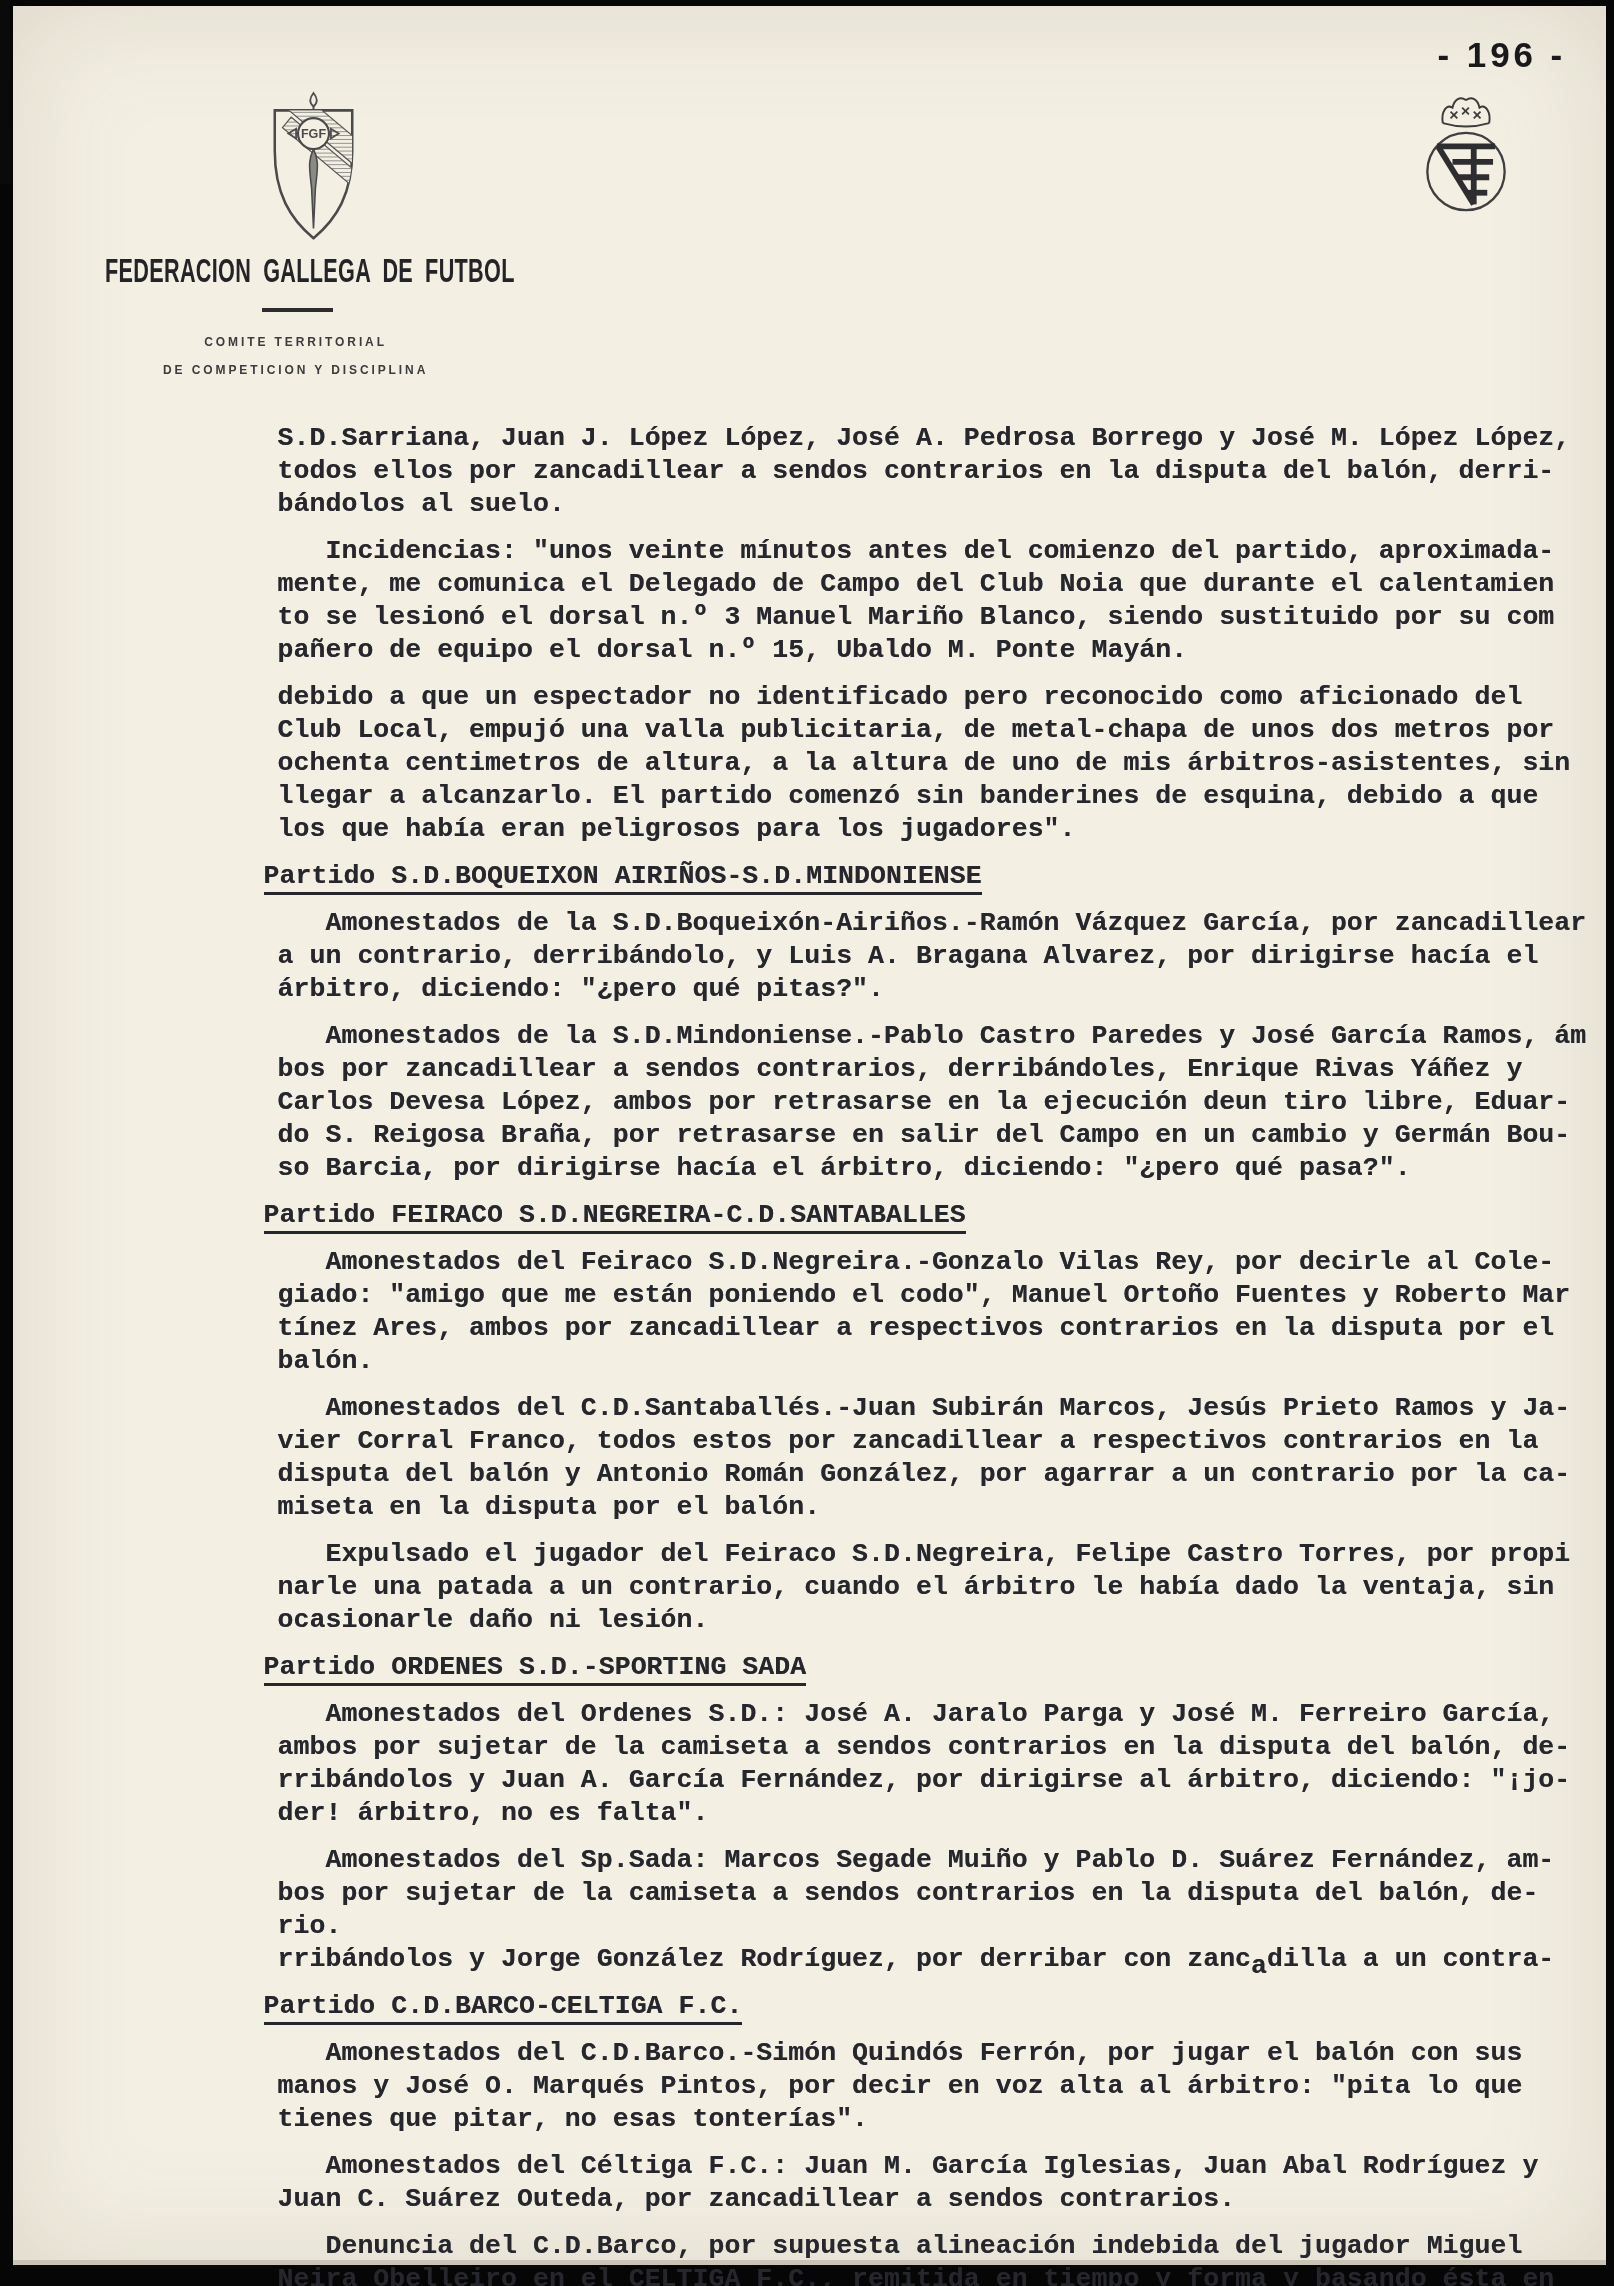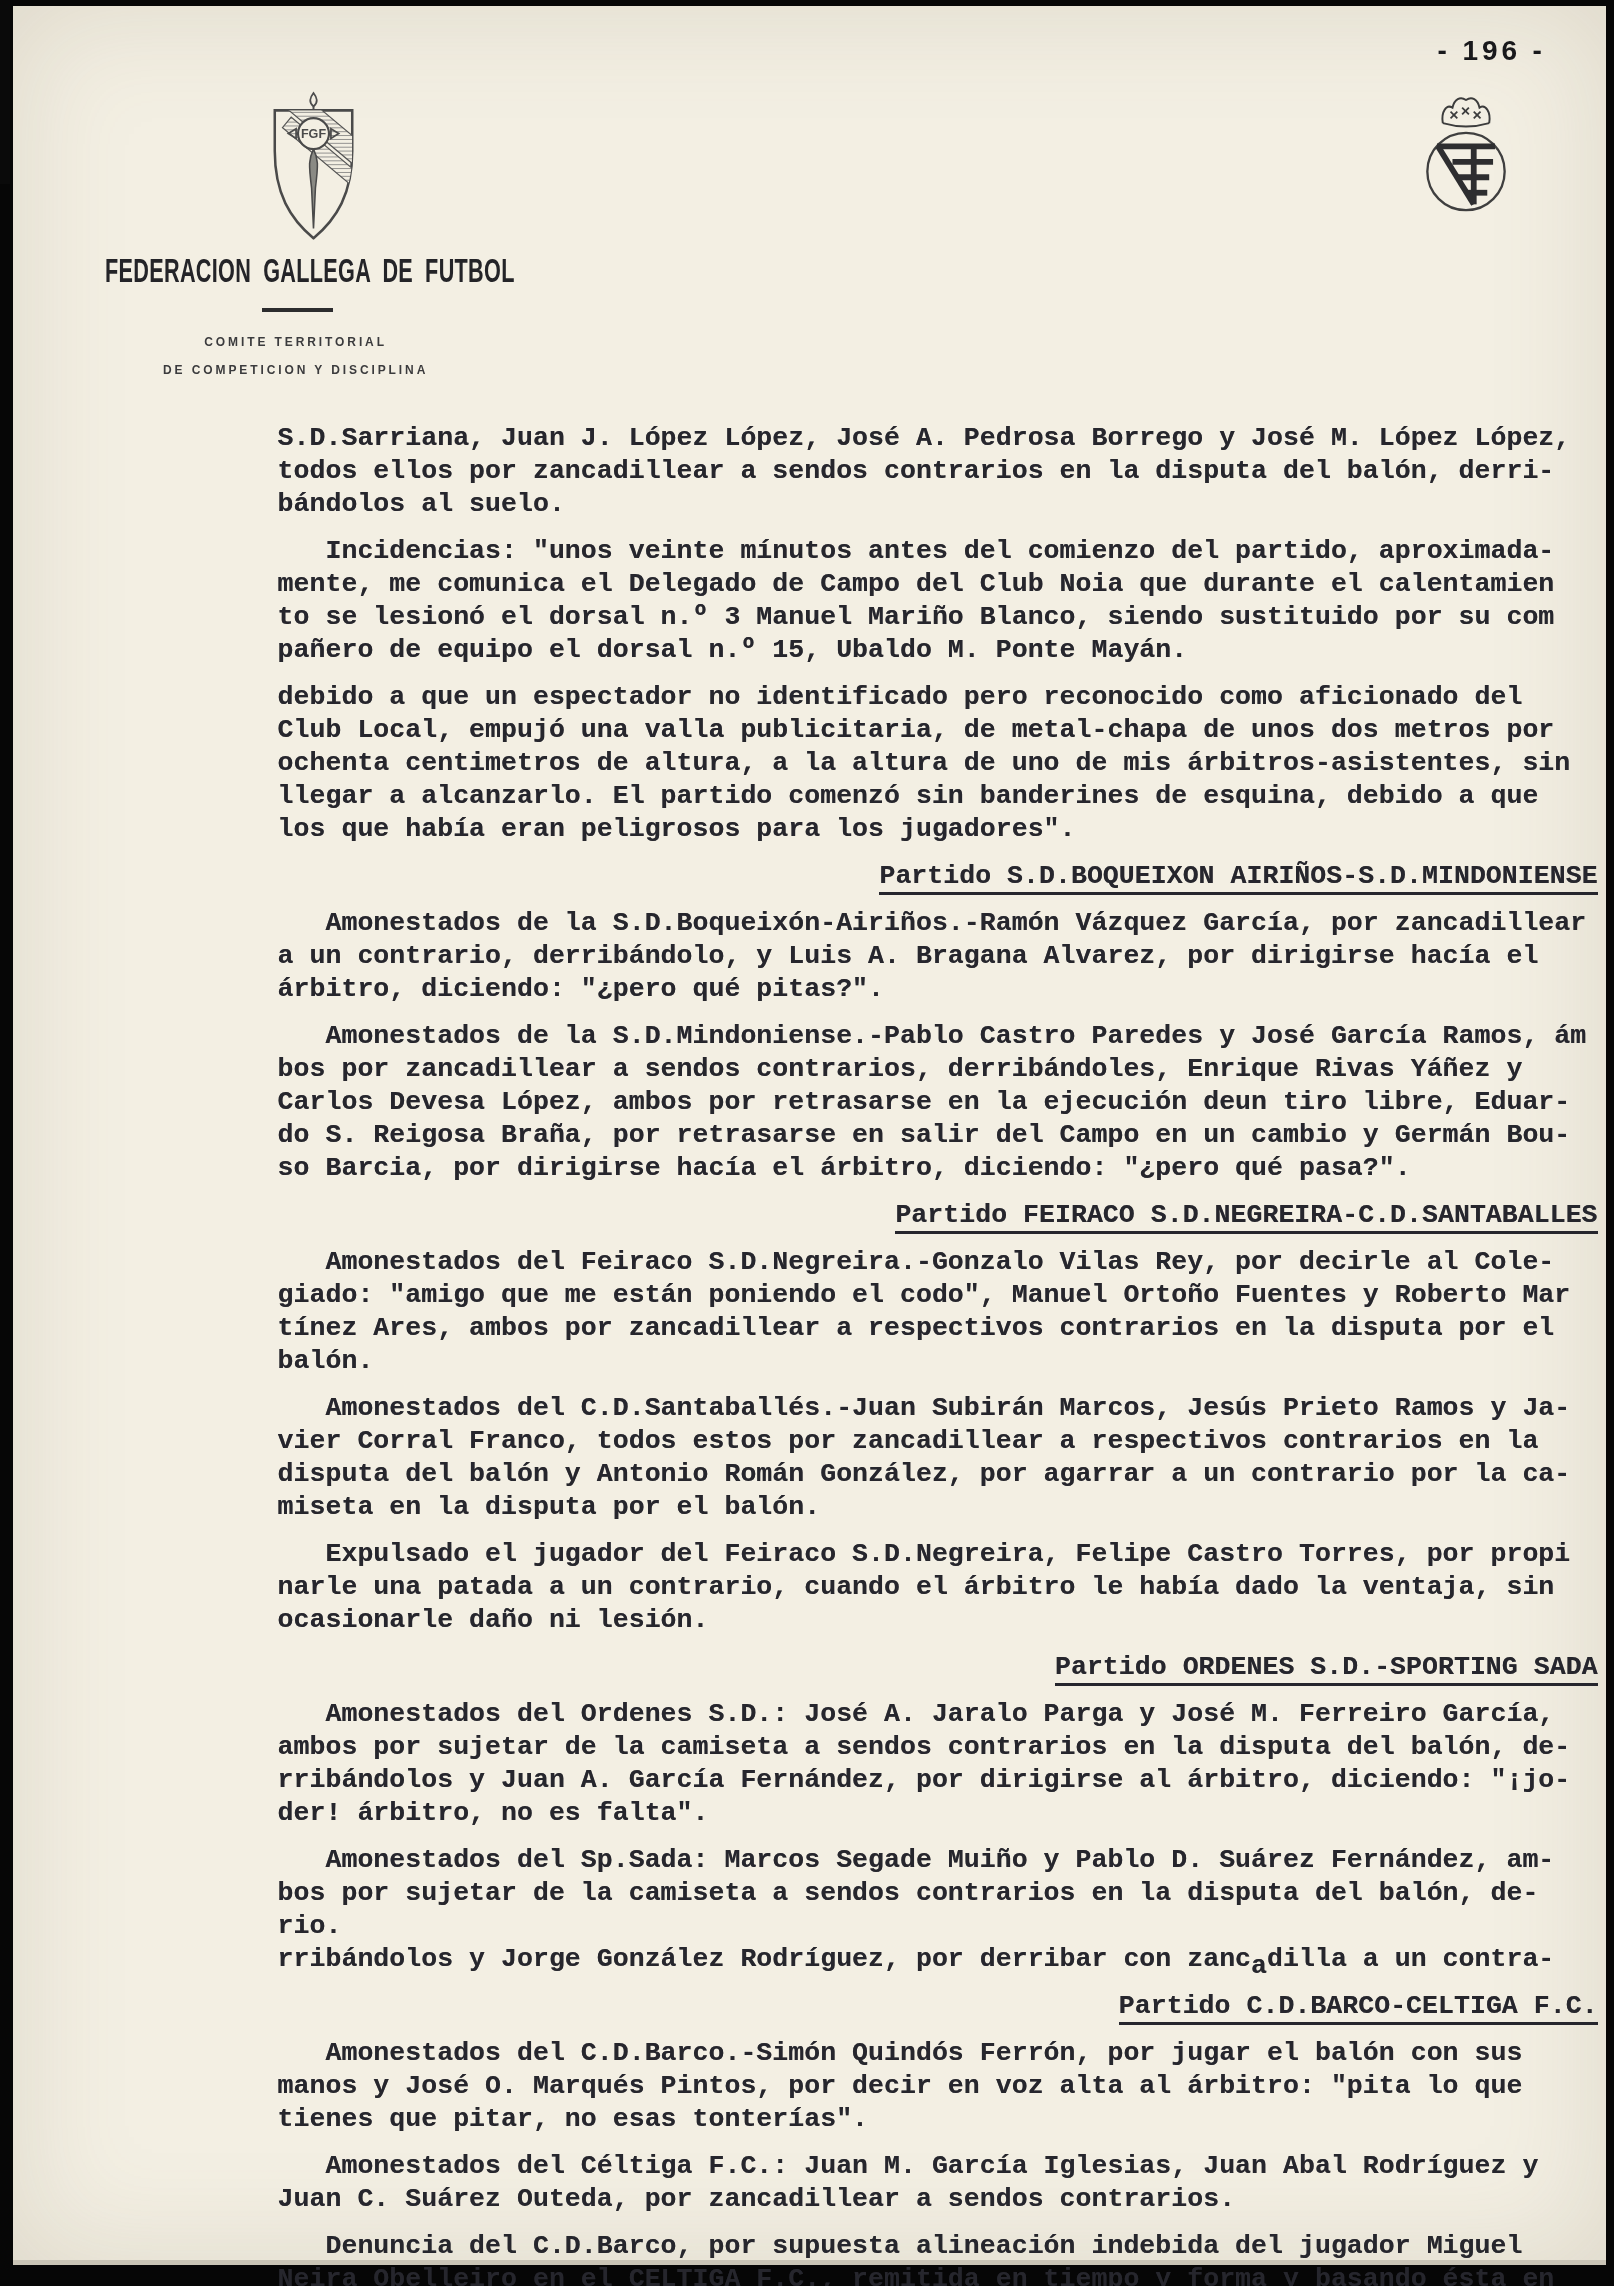--- a/index.html
+++ b/index.html
@@ -22,21 +22,21 @@
     background:#0a0a0a;
   }
   .bottom-edge-line {
     position:absolute; left:0; right:0; bottom:0; height:4.9px;
     background:#c9c4b6;
   }
 
   
   .pagenum {
     position:absolute; left:1425px; top:29px;
-    font-size:28px; font-weight:bold; letter-spacing:3.9px;
+    font-size:35px; font-weight:bold; letter-spacing:3.9px;
     color:#19191c;
   }
   .shield-logo { position:absolute; left:254px; top:85px; }
   .crest-logo  { position:absolute; left:1395px; top:78px; }
 
   .org-title {
     position:absolute; left:92px; top:246px;
     font-size:33px; font-weight:bold;
     letter-spacing:0.5px; word-spacing:8.7px;
     color:#242428;
@@ -61,21 +61,21 @@
     font-weight:bold;
     font-size:26.6px;
     color:var(--ink,#26262d);
     text-shadow:0 0 0.6px rgba(38,38,45,.55);
   }
   .para { margin:14px; }
   .line {
     height:33px; line-height:33px;
     white-space:pre;
   }
-  .heading { margin:11.6px 0; height:33px; line-height:33px; white-space:pre;text-align:right; }
+  .heading { margin:11.6px 0; height:33px; line-height:33px; white-space:pre; }
   .heading-text {
     border-bottom:3.4px solid currentColor;
     padding-bottom:1px;
   }
   .u {
     text-decoration-thickness:2.9px;
     text-underline-offset:4.9px;
   }
   .low { position:relative; top:6.8px; }
 </style>

